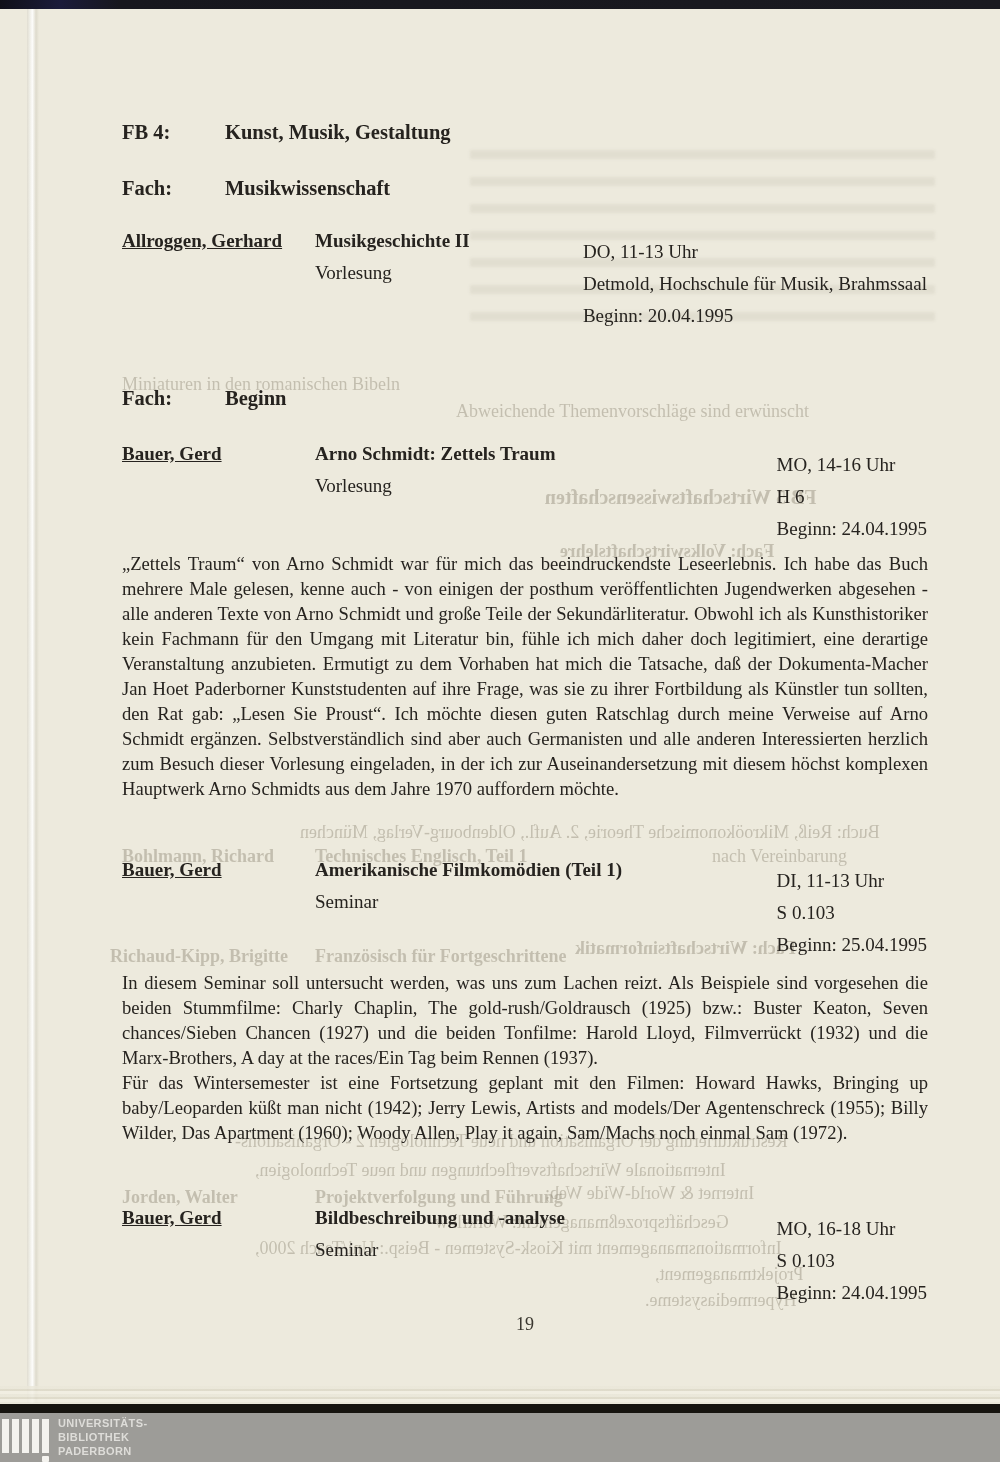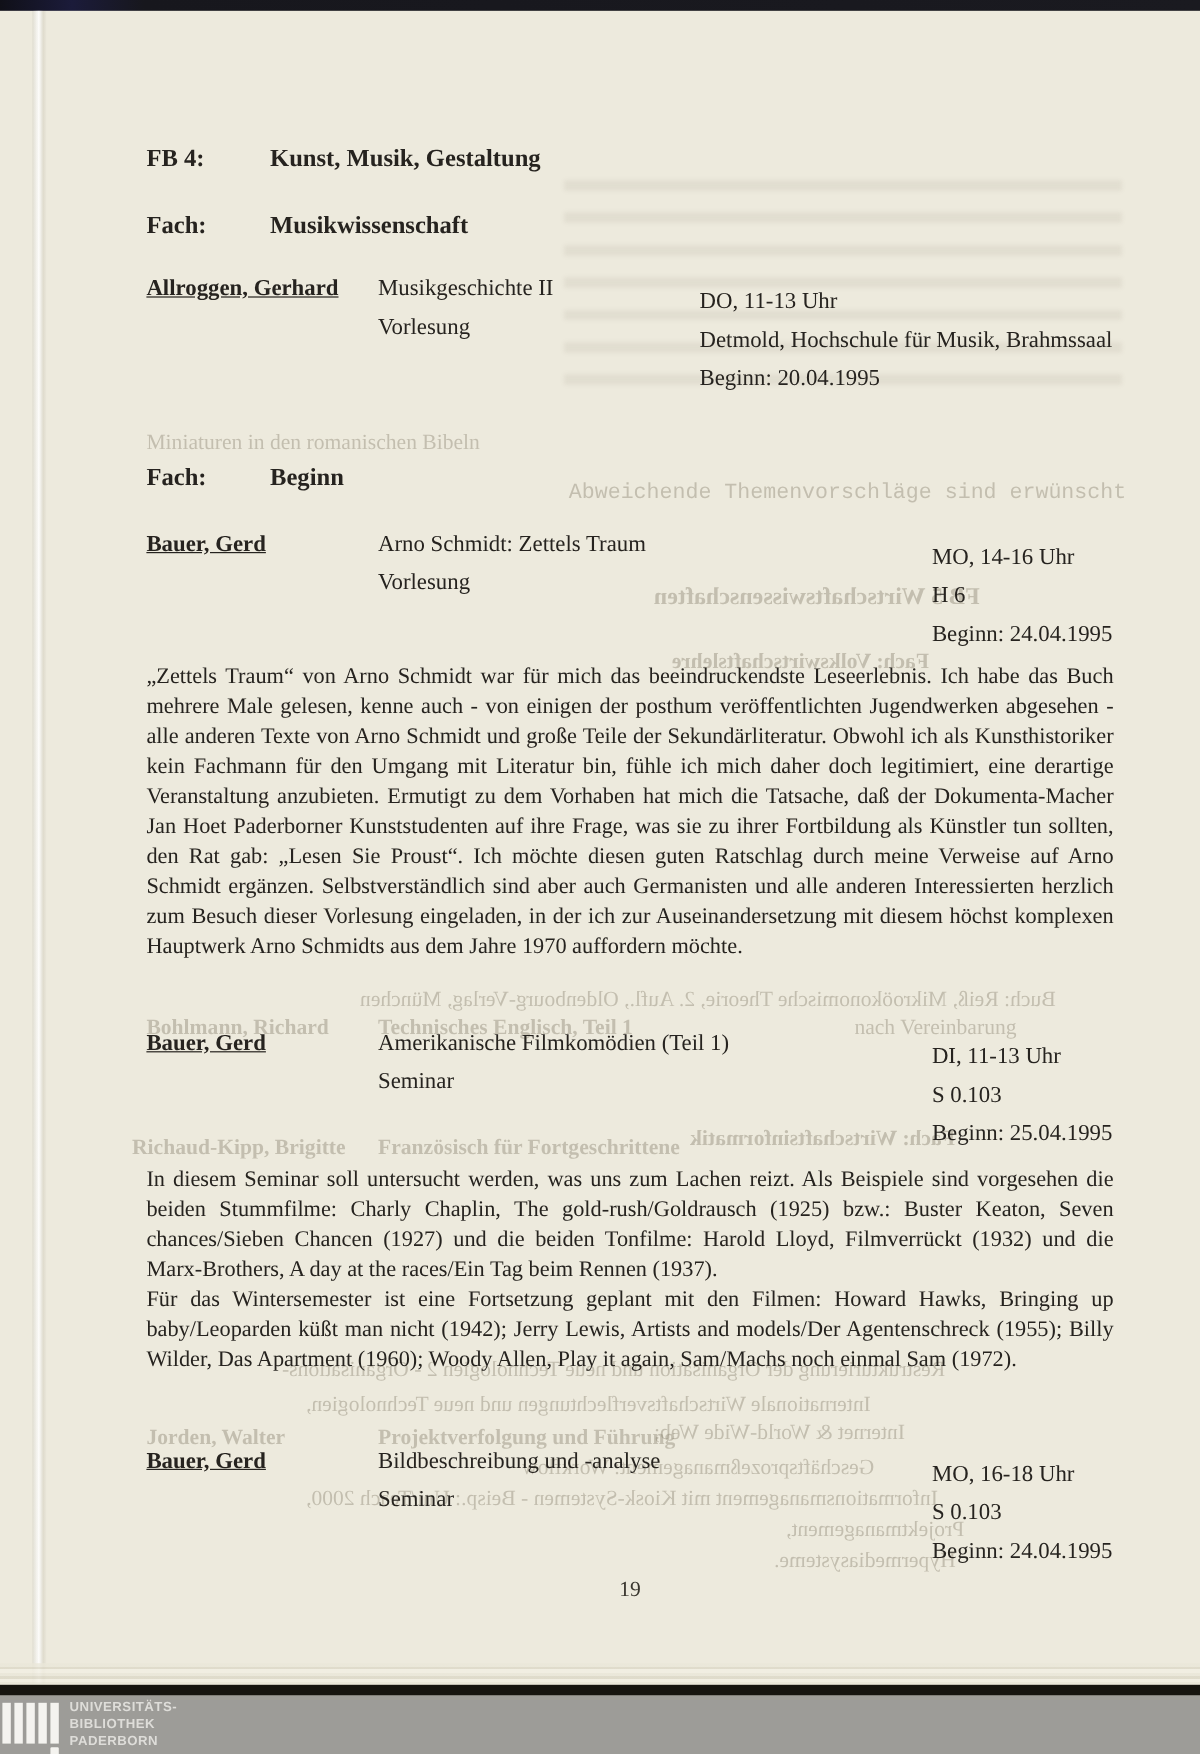--- a/index.html
+++ b/index.html
@@ -23,21 +23,21 @@
   .bleed.b{font-weight:bold;}
   .ghostblock{position:absolute;opacity:.55;filter:blur(1.6px);
     background:repeating-linear-gradient(180deg,rgba(0,0,0,0) 0 8px,rgba(122,114,94,.18) 8px 17px,rgba(0,0,0,0) 17px 27px);}
   
   .hrow{position:absolute;left:0;width:1000px;font-weight:bold;font-size:20.5px;}
   .hrow .lbl{position:absolute;left:122px;}
   .hrow .val{position:absolute;left:225px;}
   
   .course{position:absolute;left:0;width:1000px;font-size:19px;}
   .course .instr{position:absolute;left:122px;top:0;font-weight:bold;text-decoration:underline;}
-  .course .ctitle{position:absolute;left:315px;top:0;font-weight:normal;}
+  .course .ctitle{position:absolute;left:315px;top:0;font-weight:bold;}
   .course .ctype{position:absolute;left:315px;top:32px;}
   .course .rcol{position:absolute;right:73px;top:6px;text-align:left;line-height:32px;}
   
   .para{position:absolute;left:122px;width:806px;font-size:18.6px;line-height:25px;
     text-align:justify;}
   .para p{margin:0;}
   .pagenum{position:absolute;left:122px;width:806px;top:1314px;text-align:center;
     font-size:18px;color:#3a372f;}
   
   .pageedges{position:absolute;left:0;top:1386px;width:1000px;height:20px;
@@ -55,22 +55,22 @@
 </head>
 <body>
 
 <div class="scan">
 
   <div class="topbar"></div>
   <div class="fold"></div>
 
   <div class="ghostblock" style="top:142px;left:470px;width:465px;height:192px;"></div>
 
-  <span class="bleed" style="top:358px;left:122px;">Miniaturen in den romanischen Bibeln</span>
-  <span class="bleed" style="top:401px;left:474px;font-family:Liberation Mono, monospace;">Abweichende Themenvorschläge sind erwünscht</span>
+  <span class="bleed" style="top:374px;left:122px;">Miniaturen in den romanischen Bibeln</span>
+  <span class="bleed" style="top:401px;left:456px;">Abweichende Themenvorschläge sind erwünscht</span>
   <span class="bleed mir b" style="top:486px;left:545px;font-size:20px;">FB 5    Wirtschaftswissenschaften</span>
   <span class="bleed mir b" style="top:541px;left:560px;">Fach:   Volkswirtschaftslehre</span>
   <span class="bleed mir" style="top:822px;left:300px;">Buch: Reiß, Mikroökonomische Theorie, 2. Aufl., Oldenbourg-Verlag, München</span>
   <span class="bleed b" style="top:846px;left:122px;">Bohlmann, Richard</span>
   <span class="bleed b" style="top:846px;left:315px;">Technisches Englisch, Teil 1</span>
   <span class="bleed" style="top:846px;left:712px;">nach Vereinbarung</span>
   <span class="bleed b" style="top:946px;left:110px;">Richaud-Kipp, Brigitte</span>
   <span class="bleed b" style="top:946px;left:315px;">Französisch für Fortgeschrittene</span>
   <span class="bleed mir b" style="top:938px;left:575px;">Fach:   Wirtschaftsinformatik</span>
   <span class="bleed mir" style="top:1131px;left:235px;">Restrukturierung der Organisation und neue Technologien 2 - Organisations-</span>

